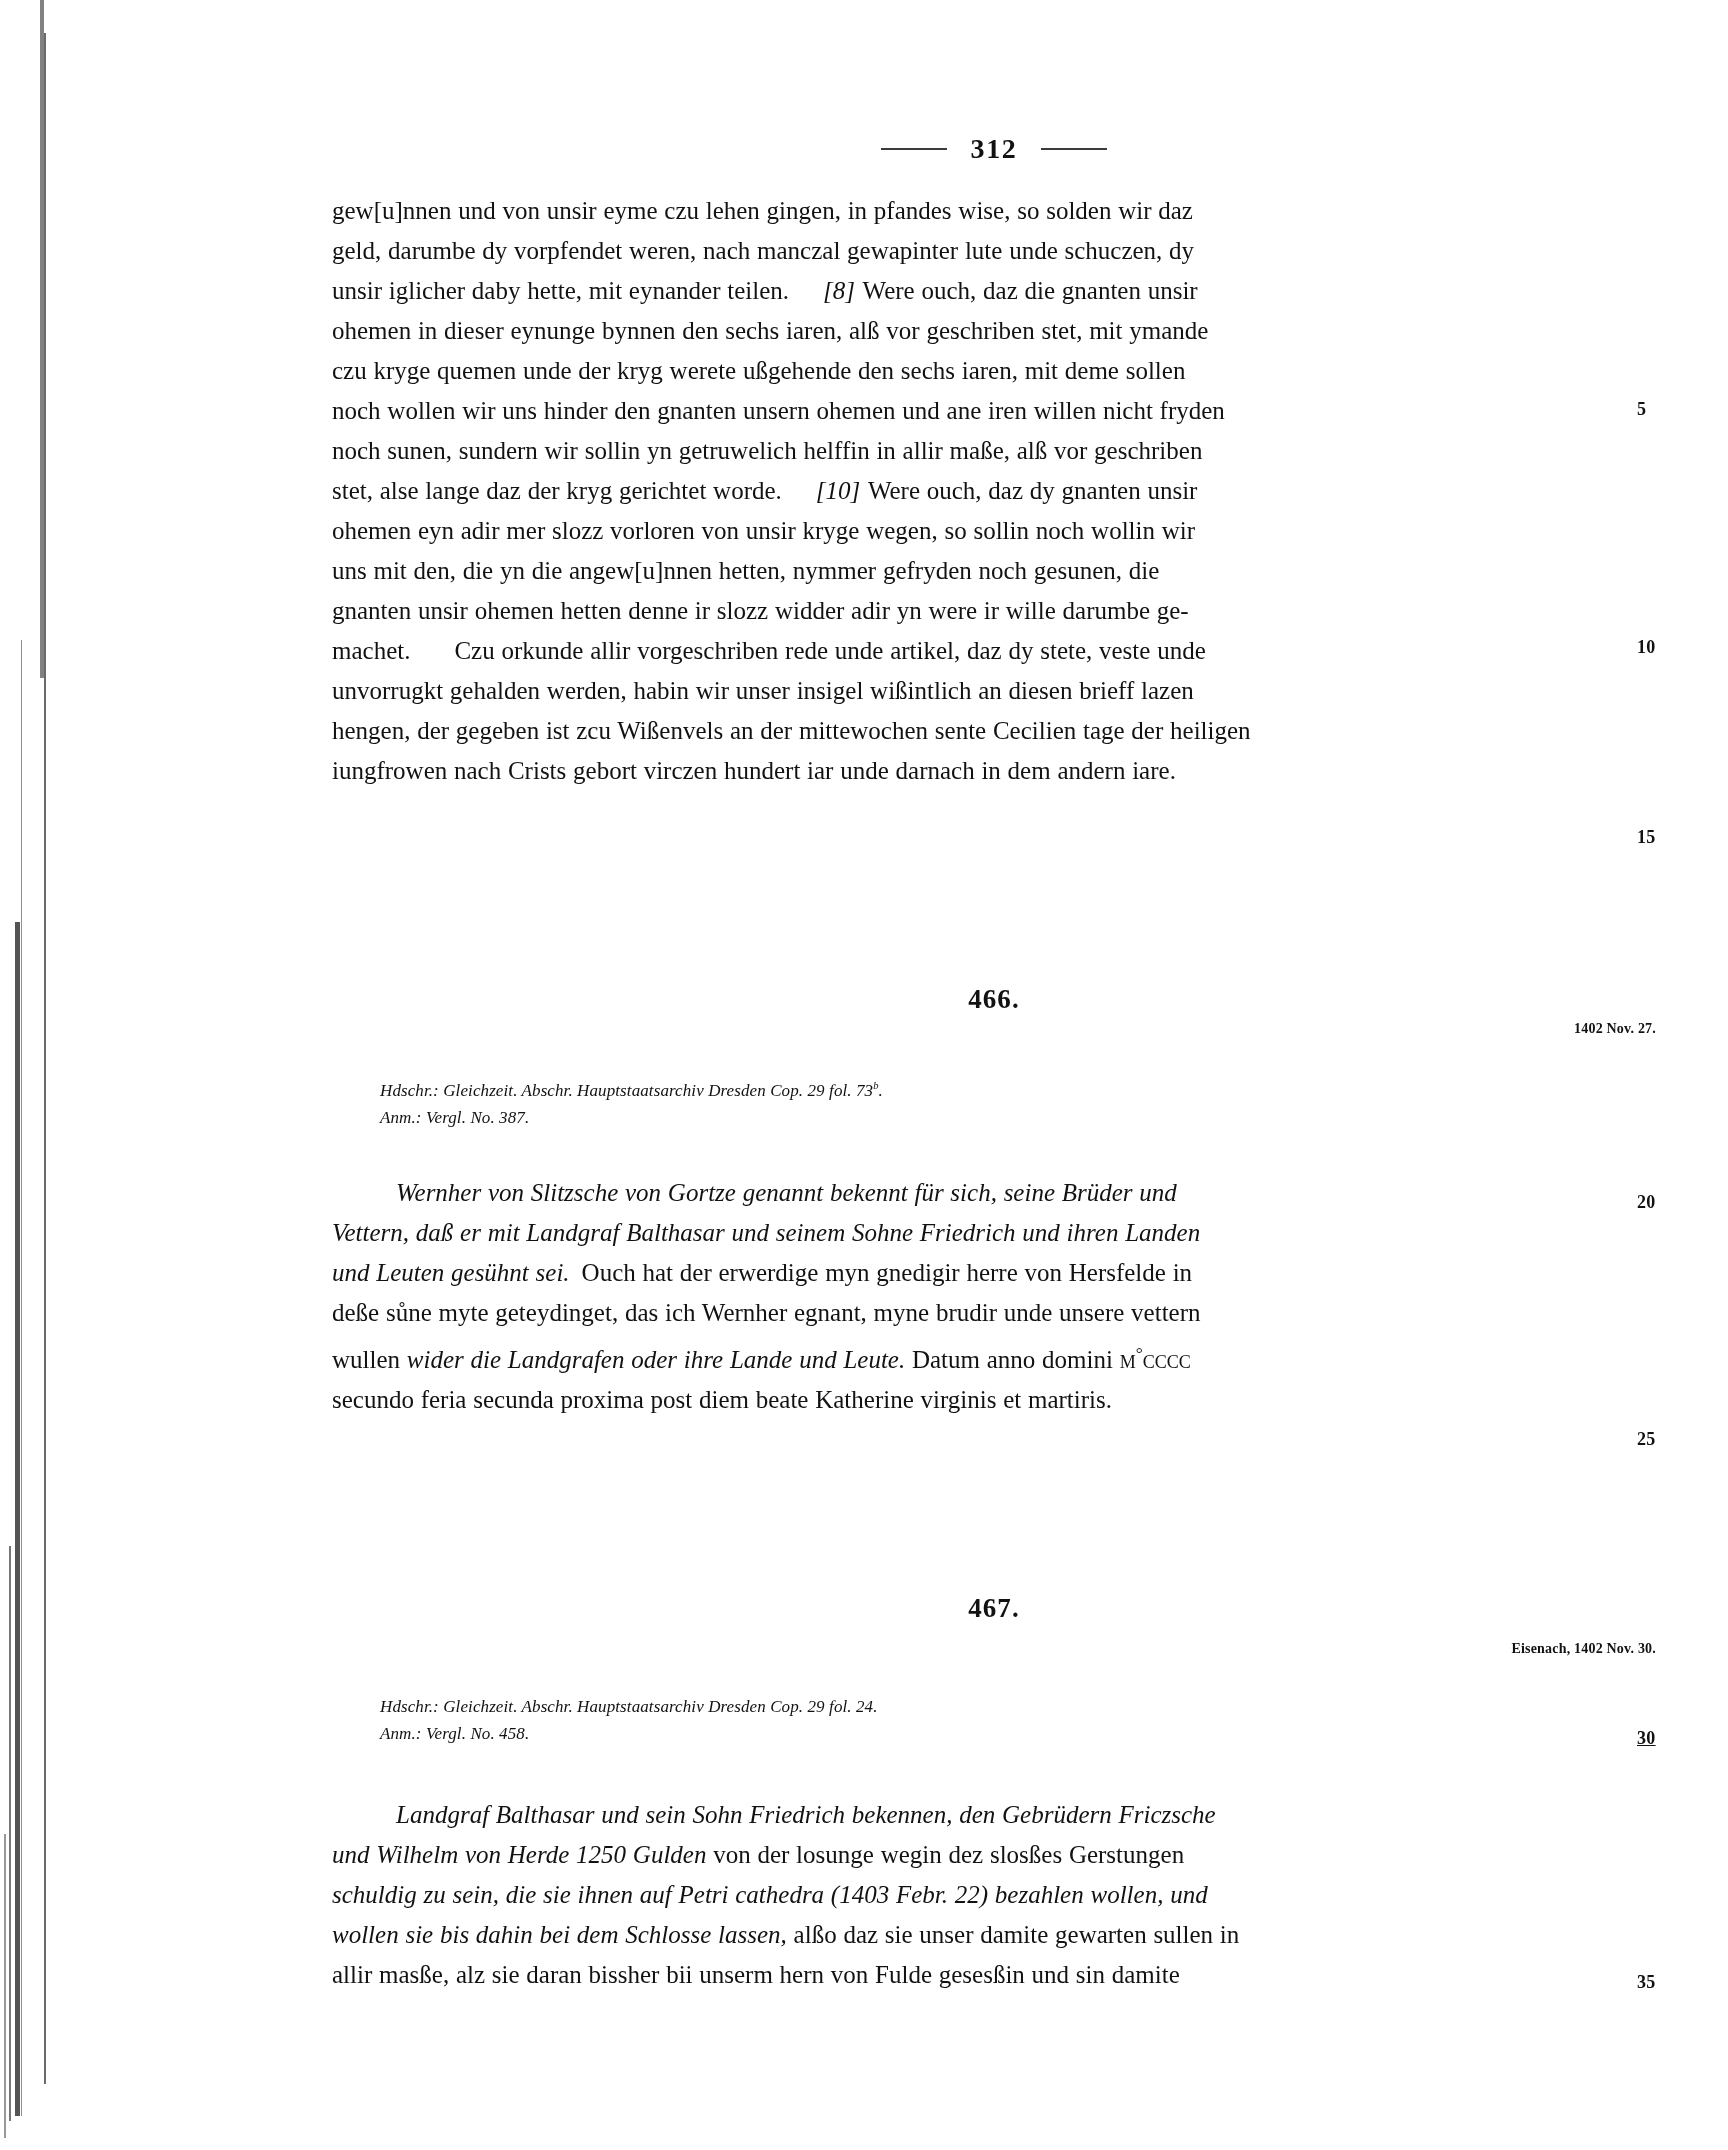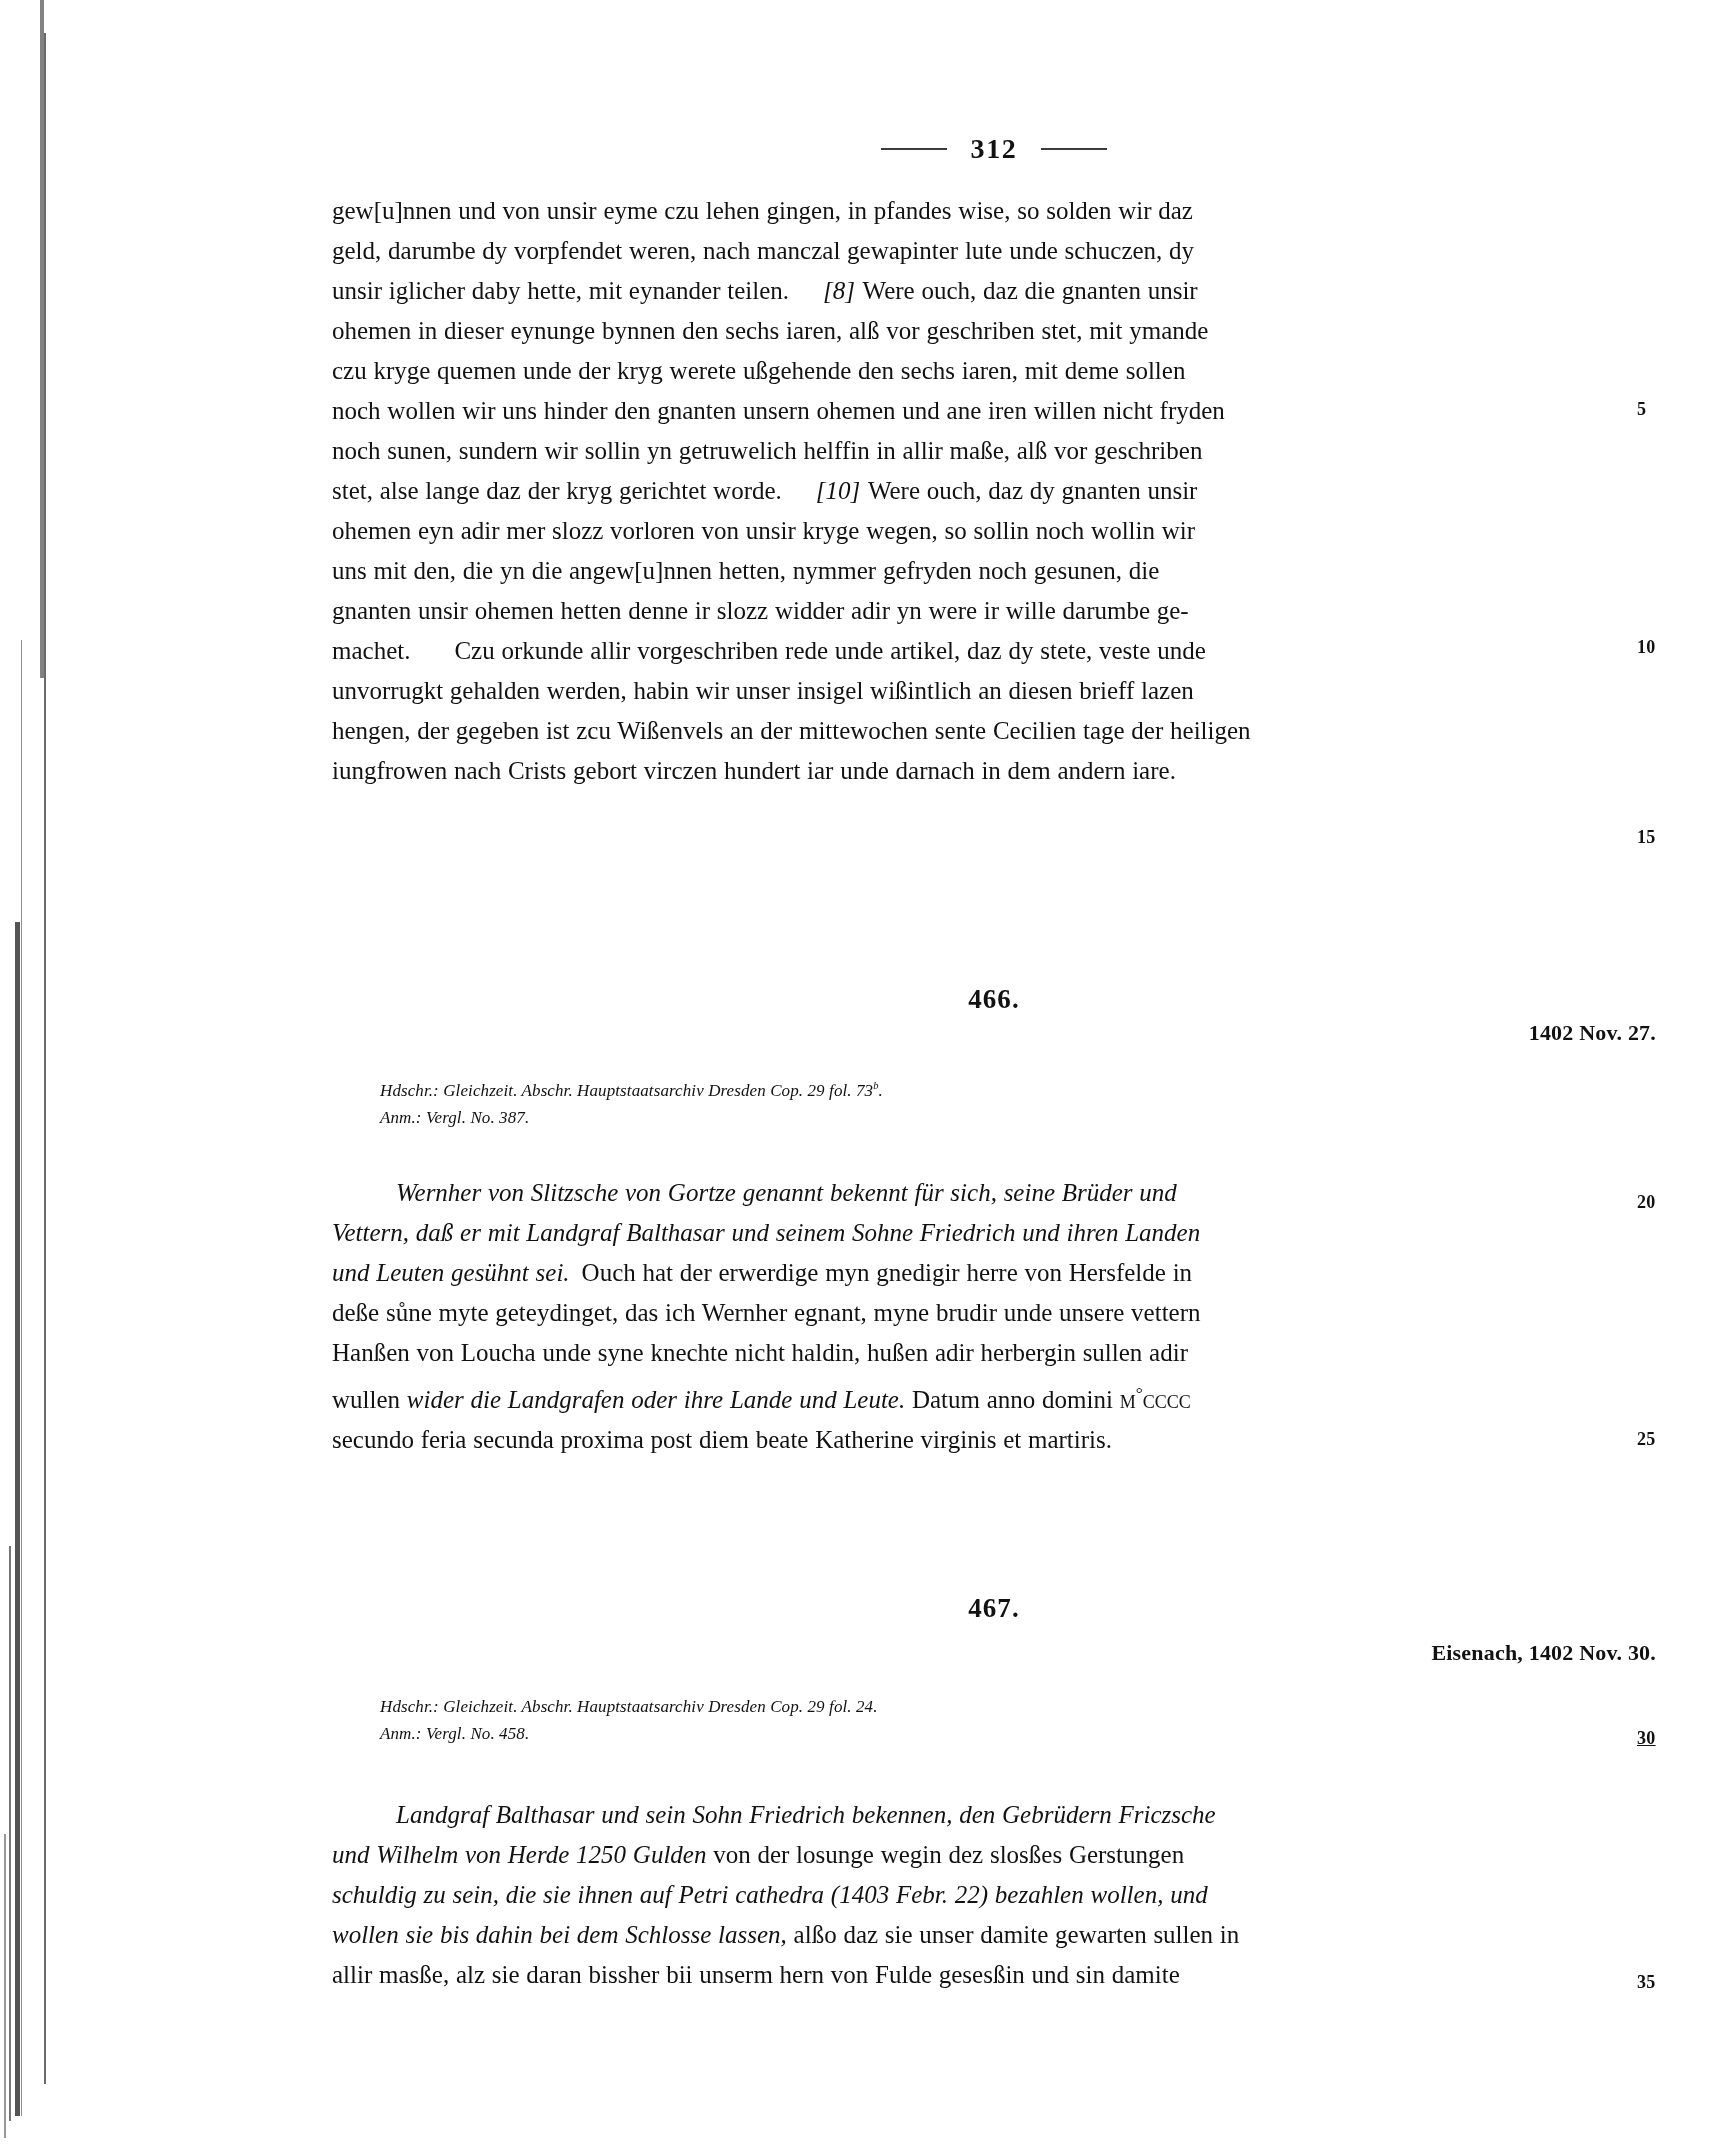--- a/index.html
+++ b/index.html
@@ -119,21 +119,21 @@
     width: 1324px;
     text-align: center;
     font-size: 27px;
     font-weight: 700;
     letter-spacing: 1.1px;
     line-height: 1;
   }
   .doc-date {
     position: absolute;
     right: 73px;
-    font-size: 22px;
+    font-size: 14px;
     font-weight: 700;
     letter-spacing: 0.2px;
     line-height: 1;
     white-space: nowrap;
     text-align: center;
   }
 
   
   .source-notes {
     position: absolute;
@@ -190,21 +190,20 @@
   <div class="source-notes" style="top:1072px;">
     <span class="nline">Hdschr.: Gleichzeit. Abschr. Hauptstaatsarchiv Dresden Cop. 29 fol. 73<span class="sup">b</span>.</span>
     <span class="nline">Anm.: Vergl. No. 387.</span>
   </div>
 
   <div class="text-block" style="top:1173px;">
     <span class="ln"><span style="display:inline-block;width:64px;"></span><em>Wernher von Slitzsche von Gortze genannt bekennt für sich, seine Brüder und</em></span>
     <span class="ln"><em>Vettern, daß er mit Landgraf Balthasar und seinem Sohne Friedrich und ihren Landen</em></span>
     <span class="ln"><em>und Leuten gesühnt sei.</em><span style="display:inline-block;width:12px;"></span><span>Ouch hat der erwerdige myn gnedigir herre von Hersfelde in</span></span>
     <span class="ln">deße sůne myte geteydinget, das ich Wernher egnant, myne brudir unde unsere vettern</span>
-    <span class="ln">Hanßen von Loucha unde syne knechte nicht haldin, hußen adir herbergin sullen adir</span>
     <span class="ln"><span>wullen </span><em>wider die Landgrafen oder ihre Lande und Leute.</em><span> Datum anno domini </span><span class="sc">m</span><span class="deg">°</span><span class="sc">cccc</span></span>
     <span class="ln">secundo feria secunda proxima post diem beate Katherine virginis et martiris.</span>
   </div>
 
   <div class="doc-number" style="top:1595px;">467.</div>
   <div class="doc-date" style="top:1642px;">Eisenach, 1402 Nov. 30.</div>
 
   <div class="source-notes" style="top:1693px;">
     <span class="nline">Hdschr.: Gleichzeit. Abschr. Hauptstaatsarchiv Dresden Cop. 29 fol. 24.</span>
     <span class="nline">Anm.: Vergl. No. 458.</span>

